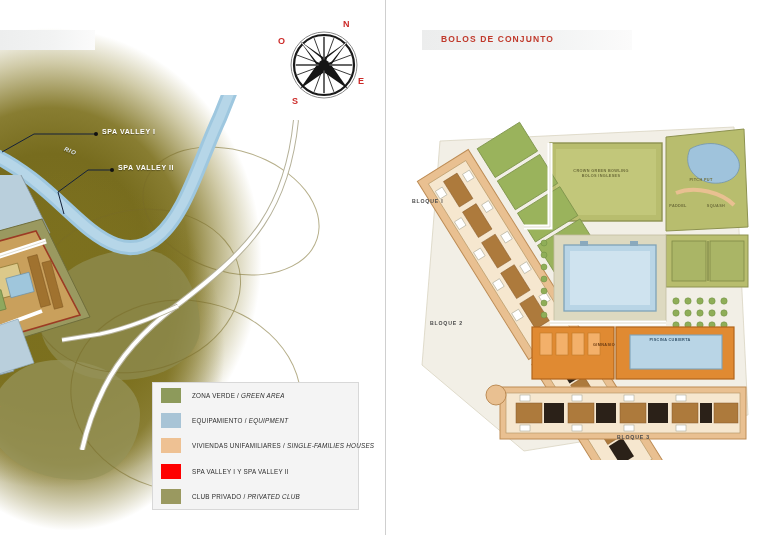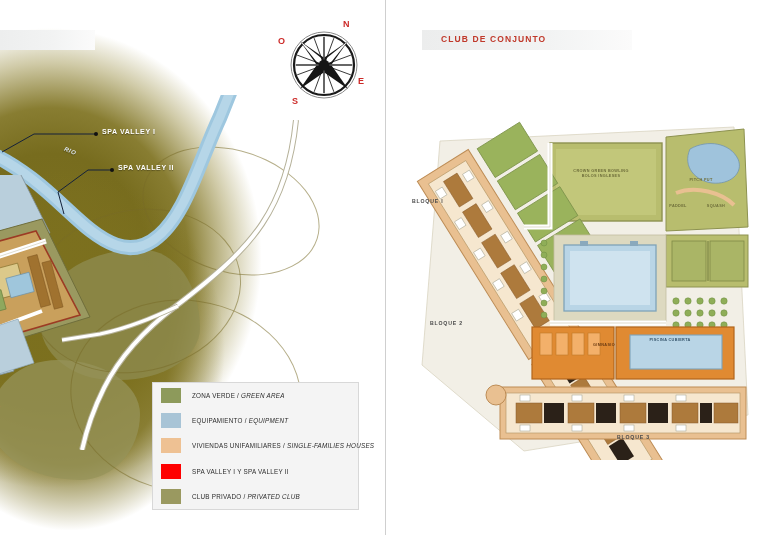--- a/index.html
+++ b/index.html
@@ -190,21 +190,21 @@
       </div>
       <div class="lg-row">
         <div class="lg-sw" style="background:#9a9960"></div>
         <div class="lg-tx"><span>CLUB PRIVADO</span><span> / </span><i>PRIVATED CLUB</i></div>
       </div>
     </div>
   </div>
 
   <div class="page page-right">
     <div class="hdrbar hdr-right"></div>
-    <div class="hdr-title">CLUB DE CONJUNTO</div>
+    <div class="hdr-title">BOLOS DE CONJUNTO</div>
 
     <div class="site">
       <svg class="siteplan" viewBox="0 0 350 345">
 
         <polygon points="36,26 330,12 344,300 120,336 18,250" fill="#f2efe6" stroke="#d9d4c2" stroke-width=".8"></polygon>
 
         <g transform="rotate(-32 120 120)">
           <rect x="58" y="18" width="60" height="210" fill="#e9c091" stroke="#bd8c55" stroke-width="1"></rect>
           <rect x="66" y="26" width="44" height="196" fill="#f6e7cf" stroke="#b99a6a" stroke-width=".7"></rect>
           <g fill="#ad7a3c" stroke="#86582a" stroke-width=".5">

